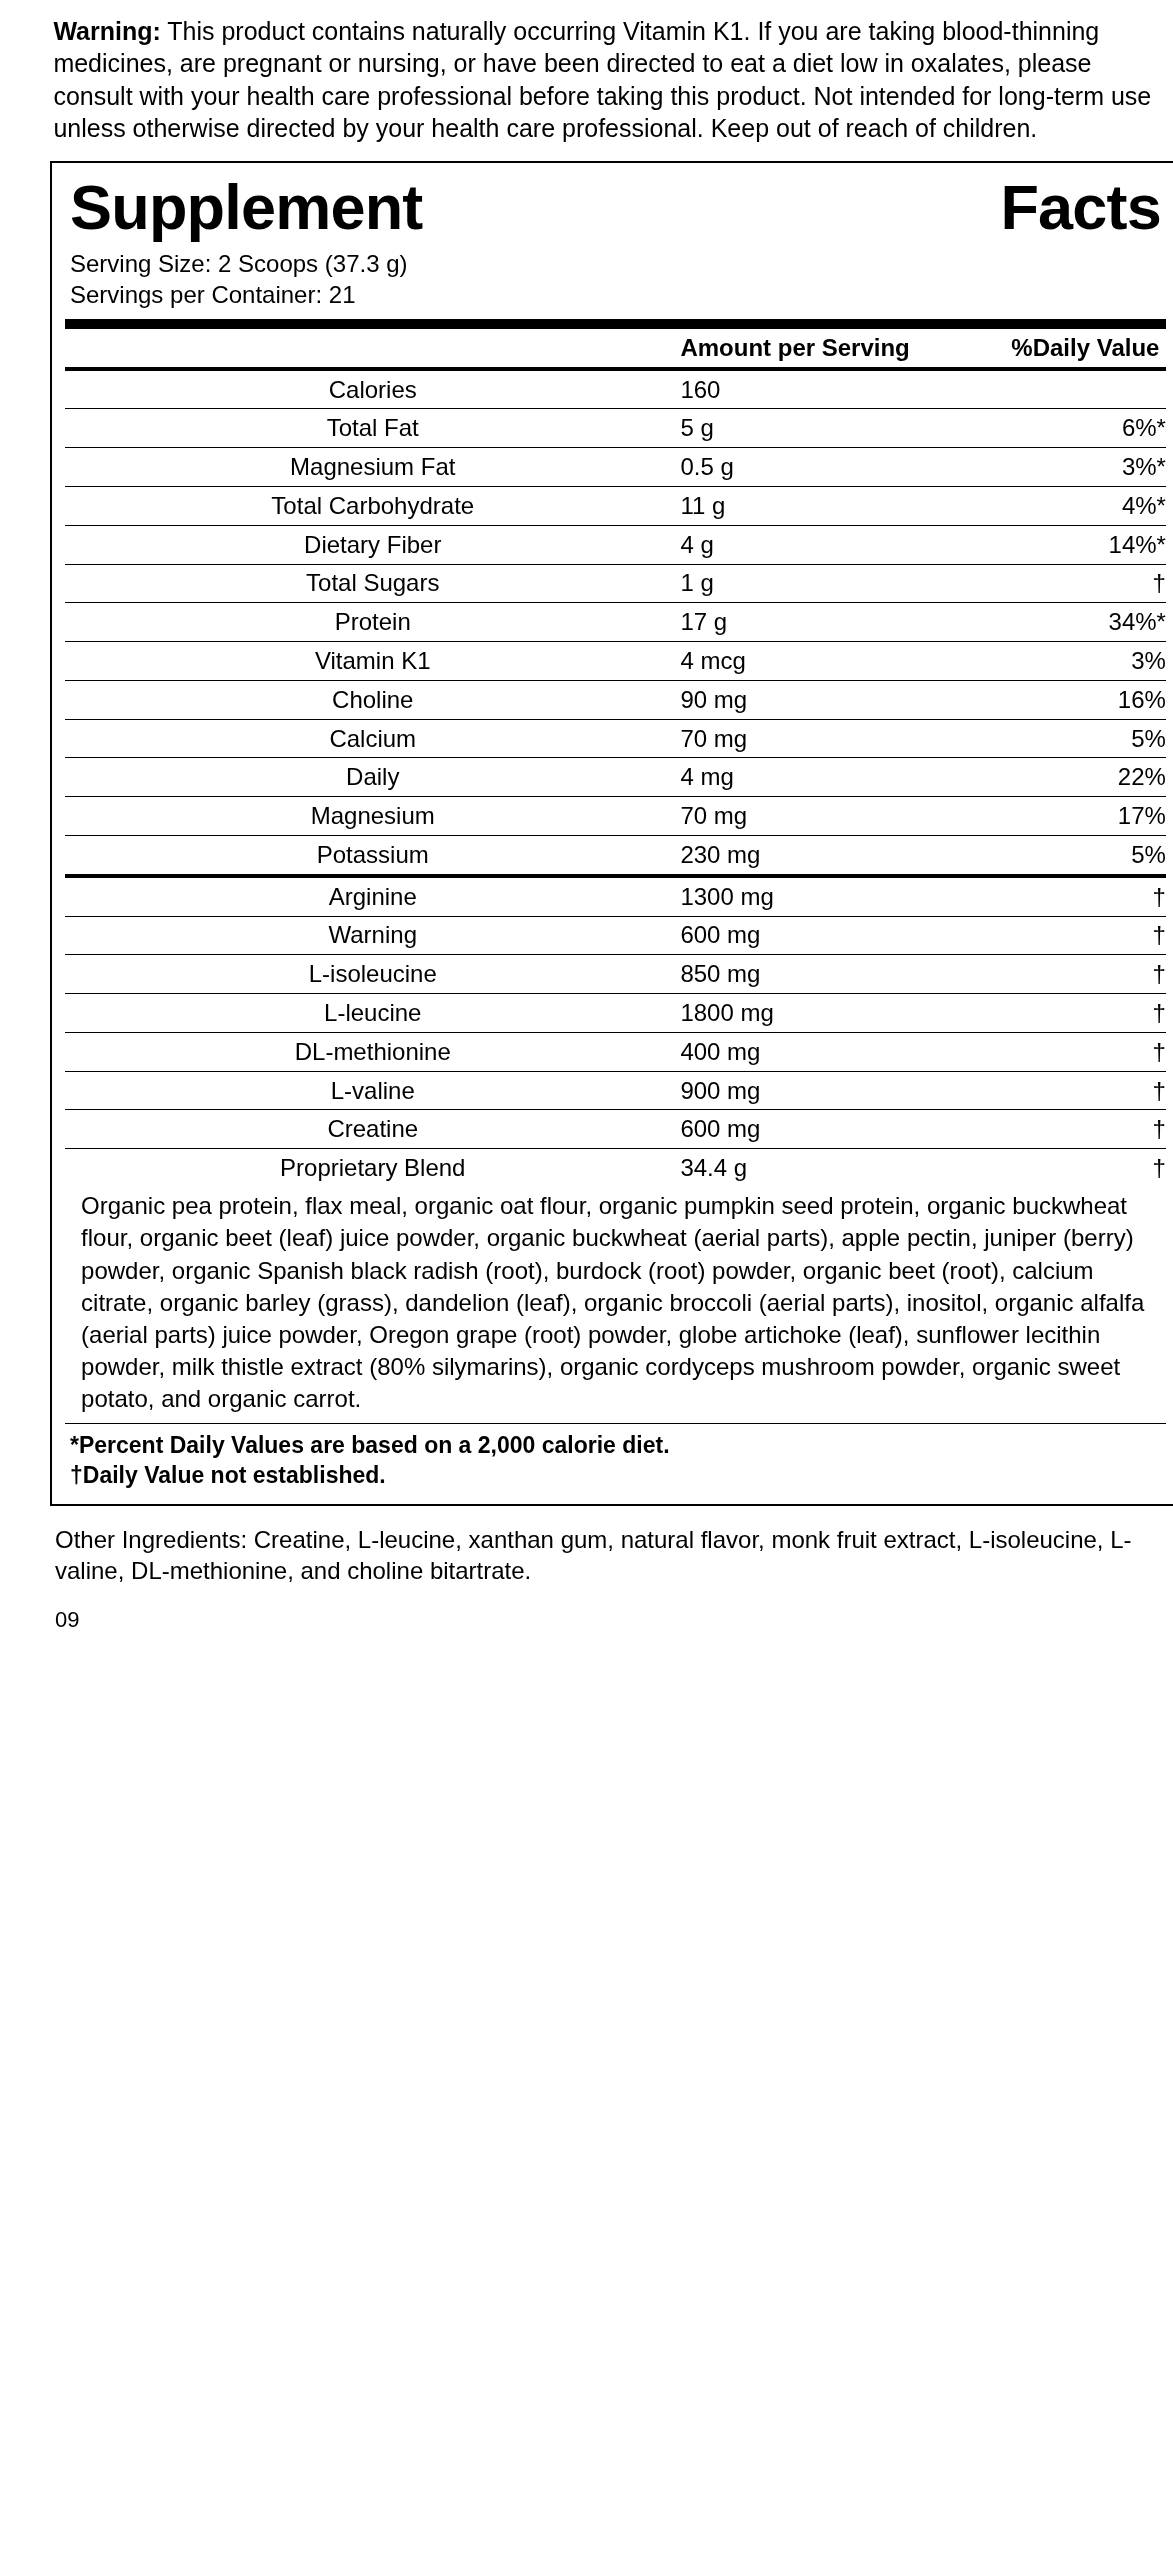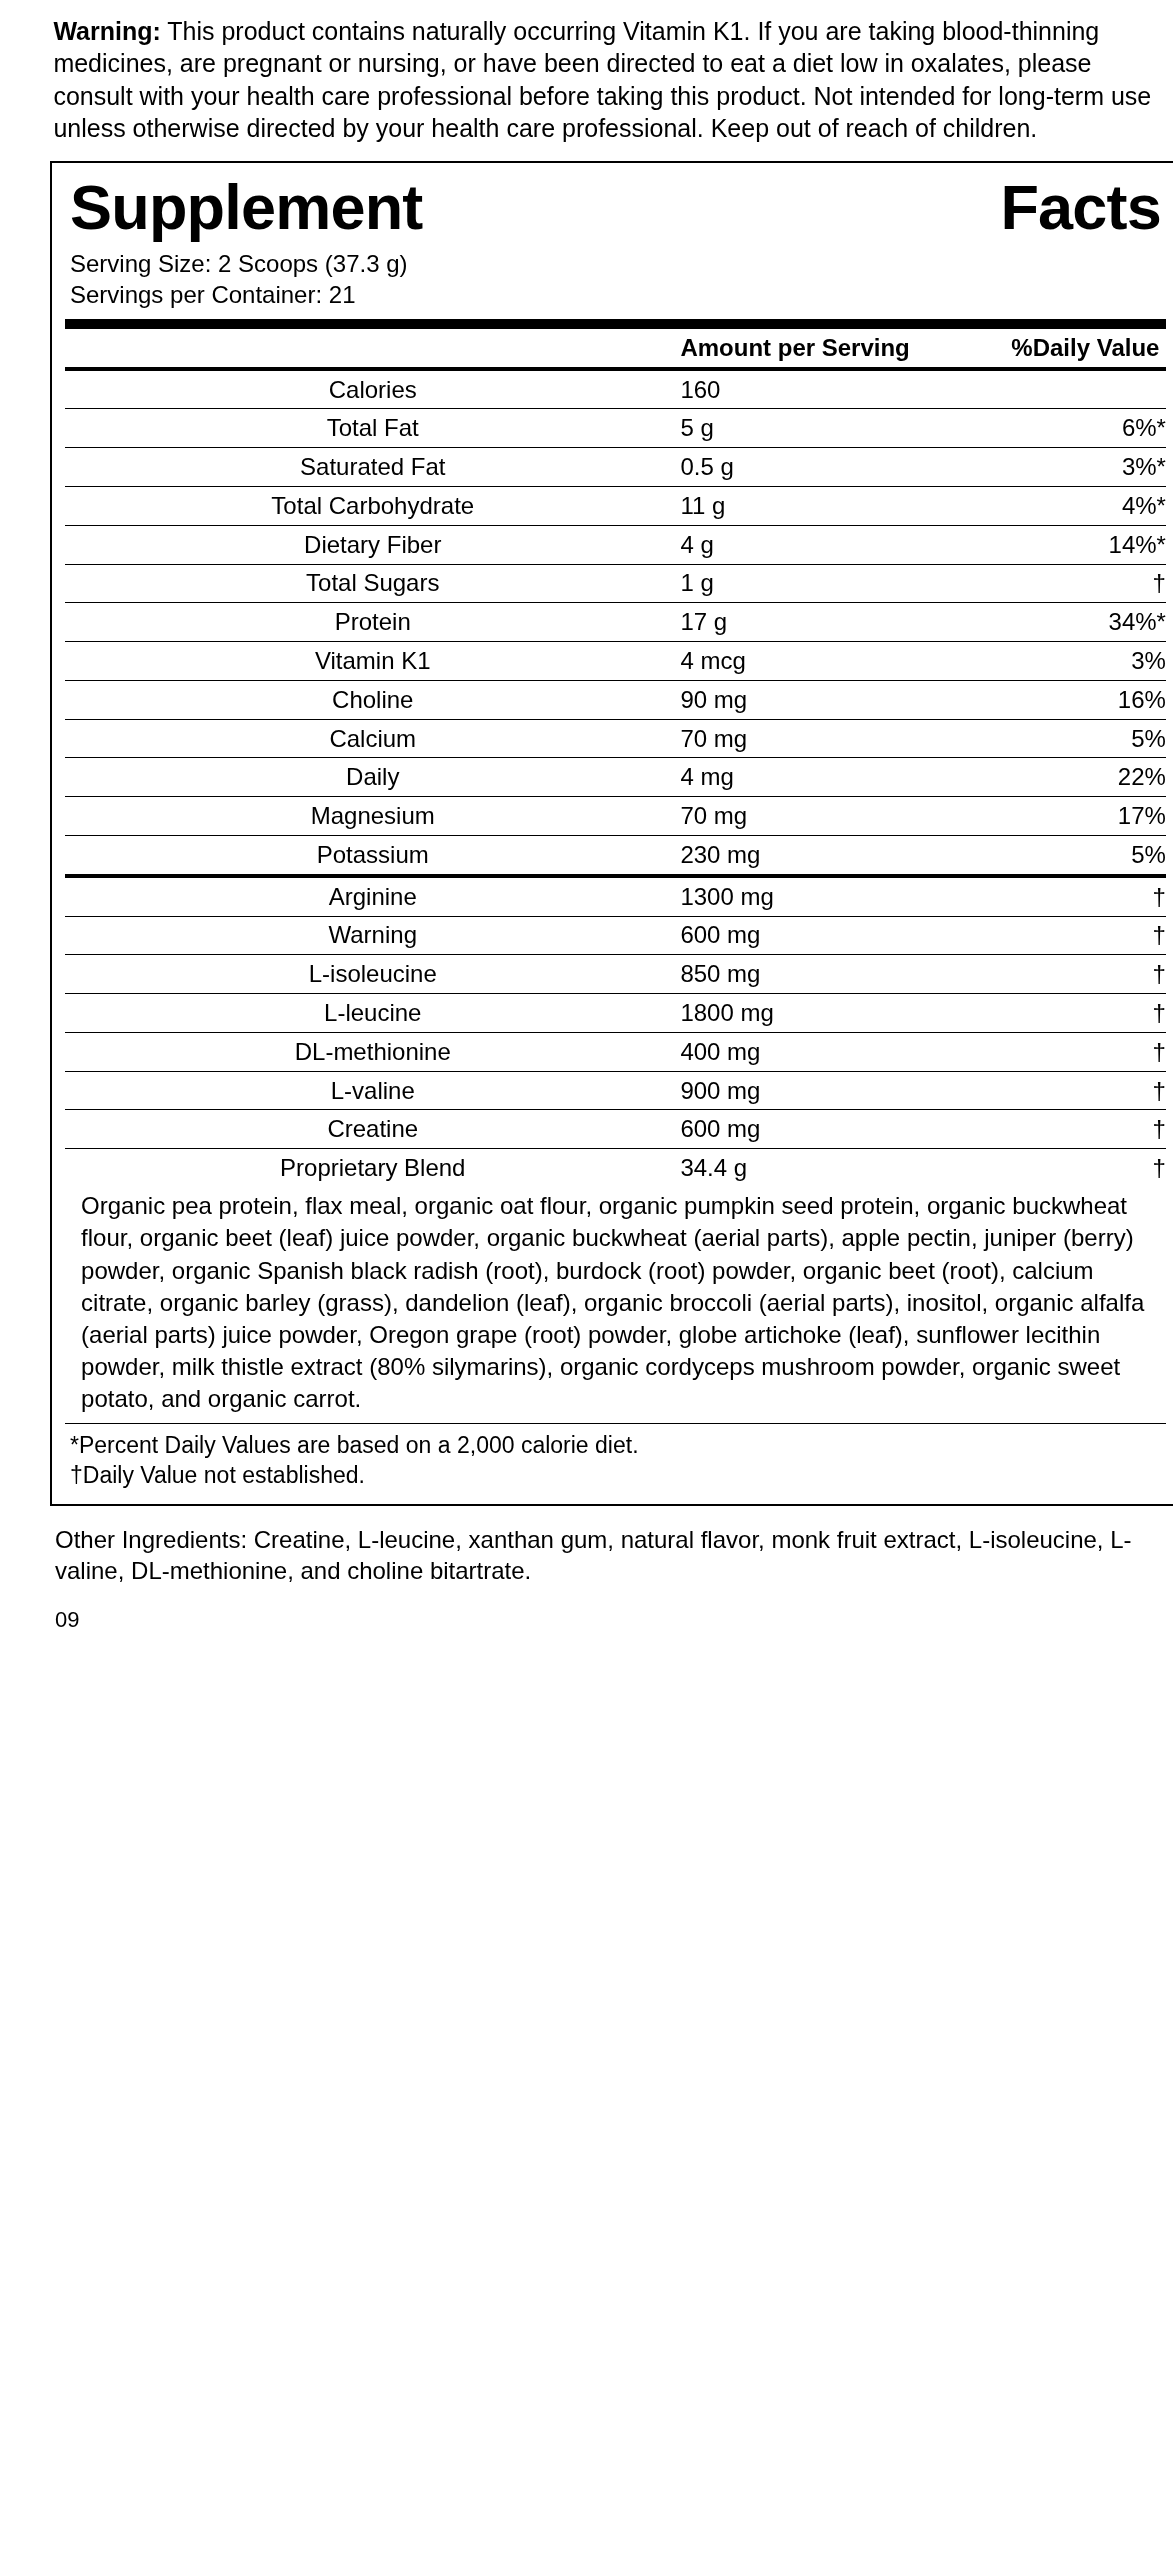--- a/index.html
+++ b/index.html
@@ -89,20 +89,21 @@
     font-size: 24px;
     line-height: 1.34;
     padding: 3.2px 11.4px 8px 16px;
     text-align: left;
   }
 
   .footnotes {
     font-size: 23px;
     line-height: 1.30;
     padding: 6.5px 4.9px 1.6px 4.9px;
+    font-weight: bold;
   }
 
   
   .other {
     font-size: 24px;
     line-height: 1.30;
     margin: 18px 6.5px 0 6.5px;
   }
   .pagenum {
     font-size: 22px;
@@ -144,21 +145,21 @@
           <td class="nm">Calories</td>
           <td class="amt">160</td>
           <td class="dv"></td>
         </tr>
         <tr class="line-thin">
           <td class="nm">Total Fat</td>
           <td class="amt">5 g</td>
           <td class="dv">6%*</td>
         </tr>
         <tr class="line-thin">
-          <td class="nm indent">Saturated Fat</td>
+          <td class="nm indent">Magnesium Fat</td>
           <td class="amt">0.5 g</td>
           <td class="dv">3%*</td>
         </tr>
         <tr class="line-thin">
           <td class="nm">Total Carbohydrate</td>
           <td class="amt">11 g</td>
           <td class="dv">4%*</td>
         </tr>
         <tr class="line-thin">
           <td class="nm indent">Dietary Fiber</td>

